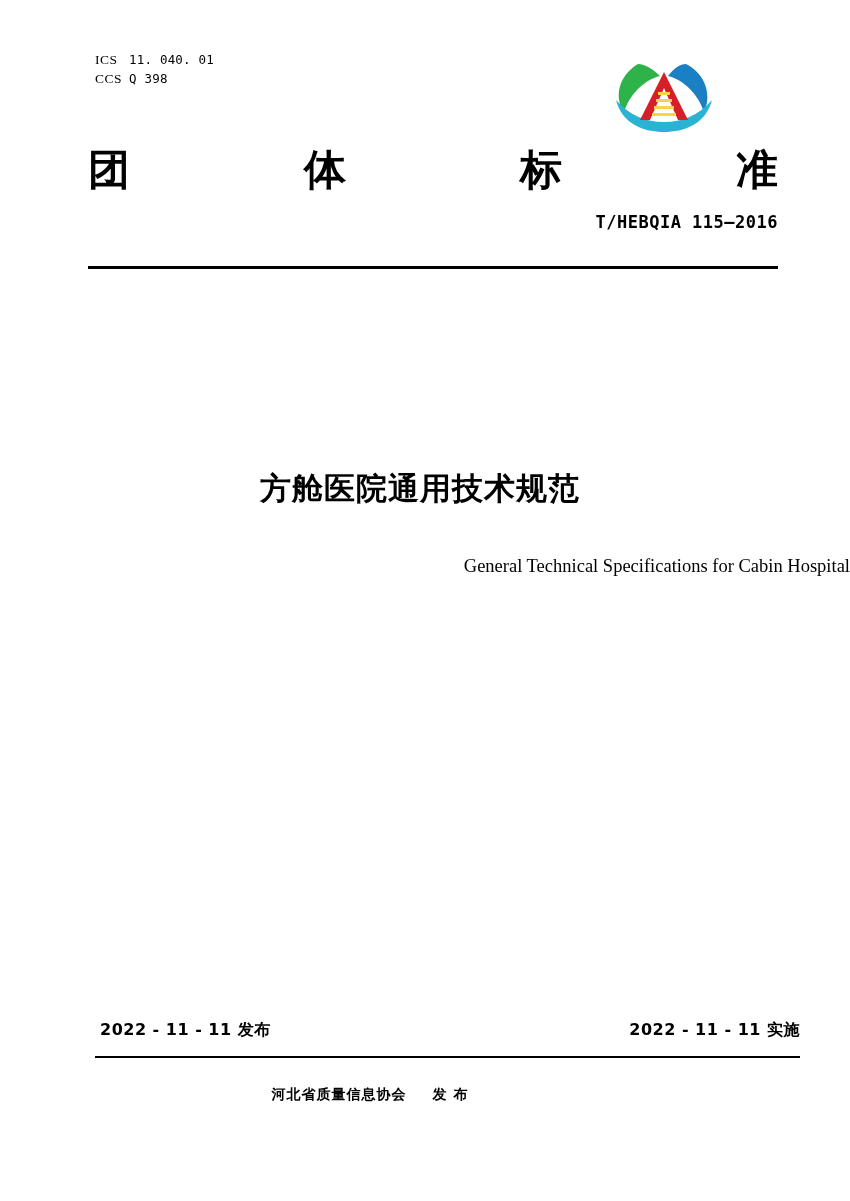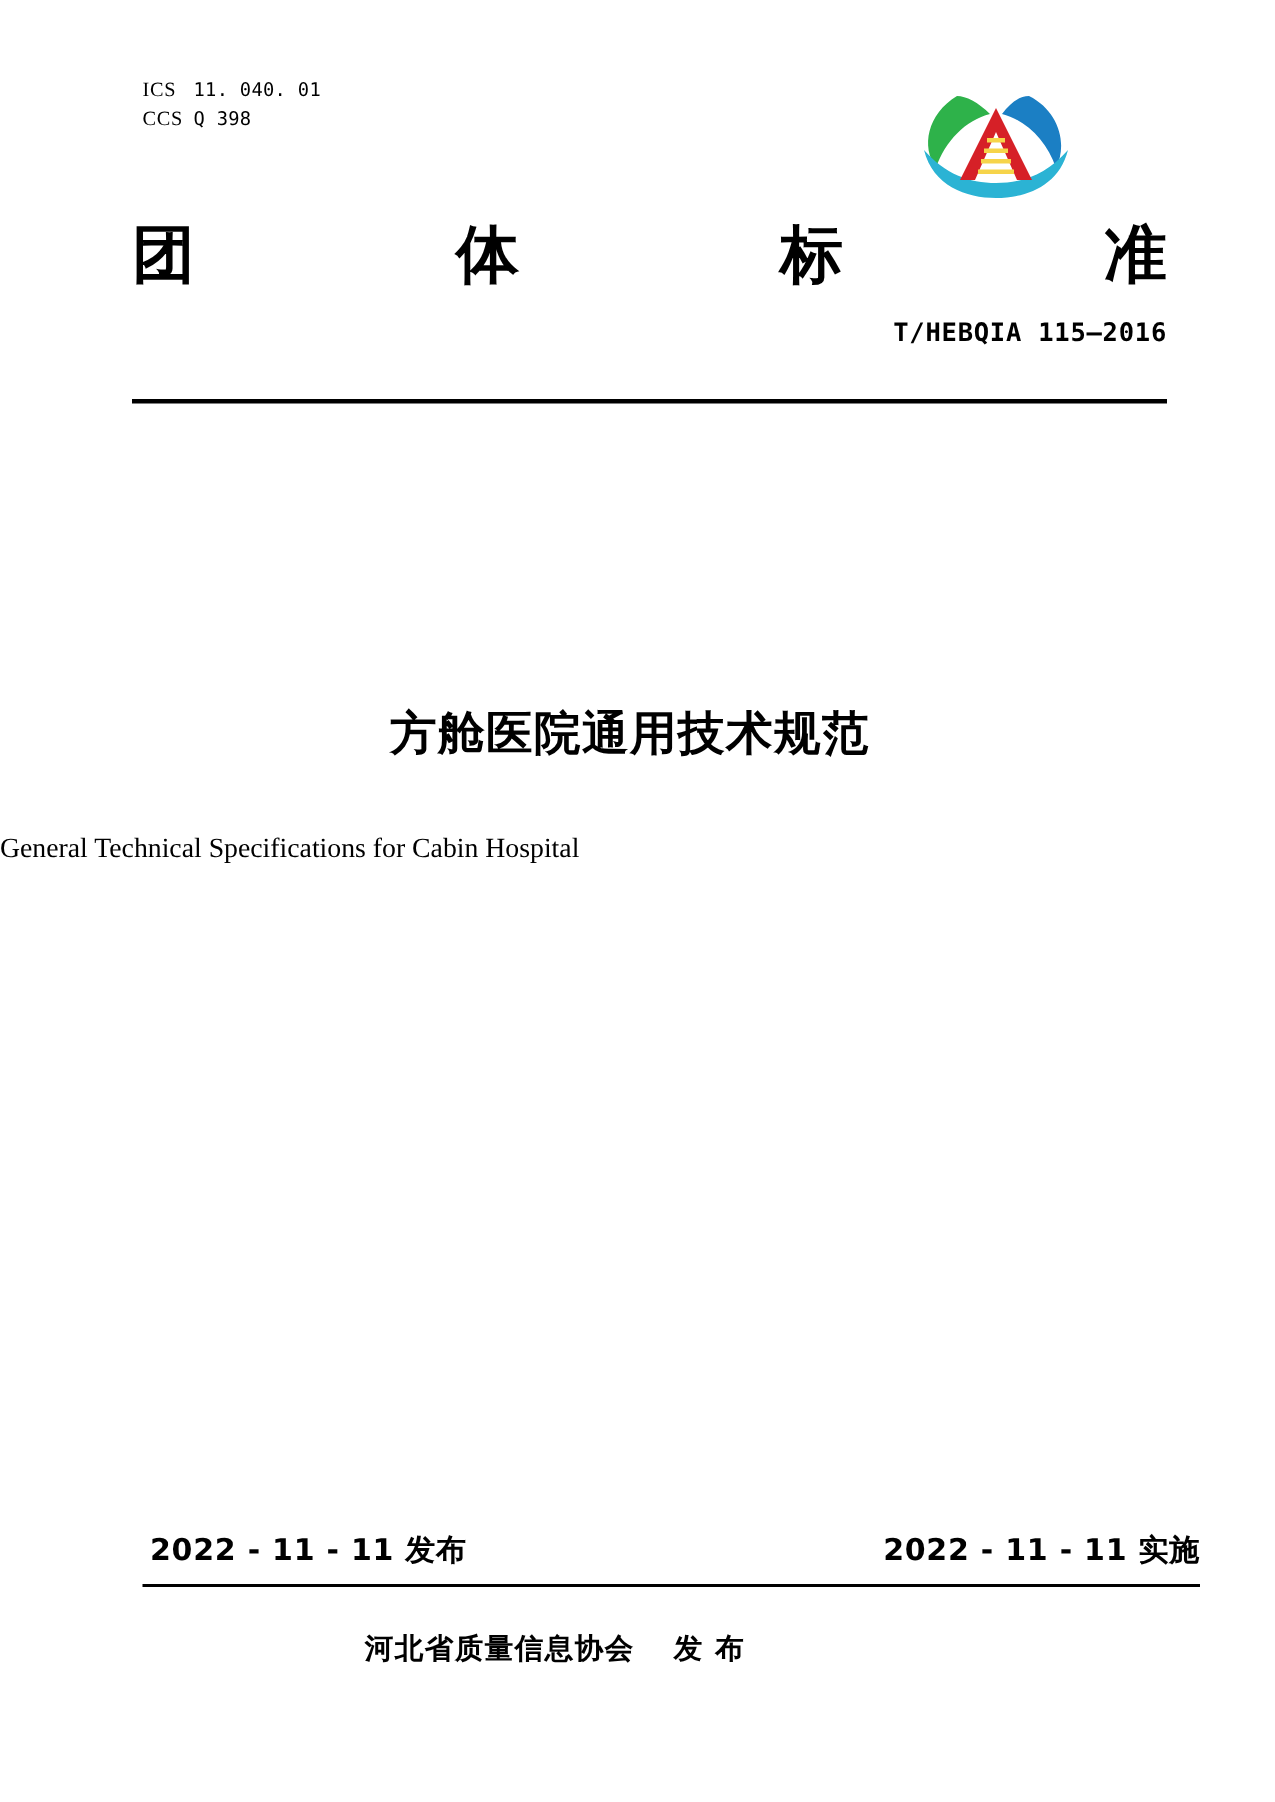--- a/index.html
+++ b/index.html
@@ -106,50 +106,50 @@
     font-family: "DejaVu Sans", sans-serif;
     font-weight: bold;
     font-size: 31px;
     letter-spacing: 1px;
   }
   .en-title {
     position: absolute;
     left: 0;
     top: 544px;
     width: 850px;
-    text-align: left;
+    text-align: right;
     font-family: "Liberation Serif", serif;
     font-size: 18.5px;
   }
 
   
   .dates {
     position: absolute;
     left: 100px;
     top: 1008px;
     width: 700px;
     display: flex;
     justify-content: space-between;
     font-family: "DejaVu Sans", sans-serif;
     font-weight: bold;
-    font-size: 20px;
+    font-size: 16px;
     letter-spacing: 0.5px;
     text-align: center;
   }
 
   
   .publisher {
     position: absolute;
     left: 0;
     top: 1074px;
     width: 740px;
     text-align: center;
     font-family: "DejaVu Sans", sans-serif;
     font-weight: bold;
-    font-size: 19px;
+    font-size: 14px;
     letter-spacing: 1px;
   }
   .publisher .gap { display: inline-block; width: 26px; }
 </style>
 </head>
 <body>
 
 <div class="page">
 
   <div class="codes">

